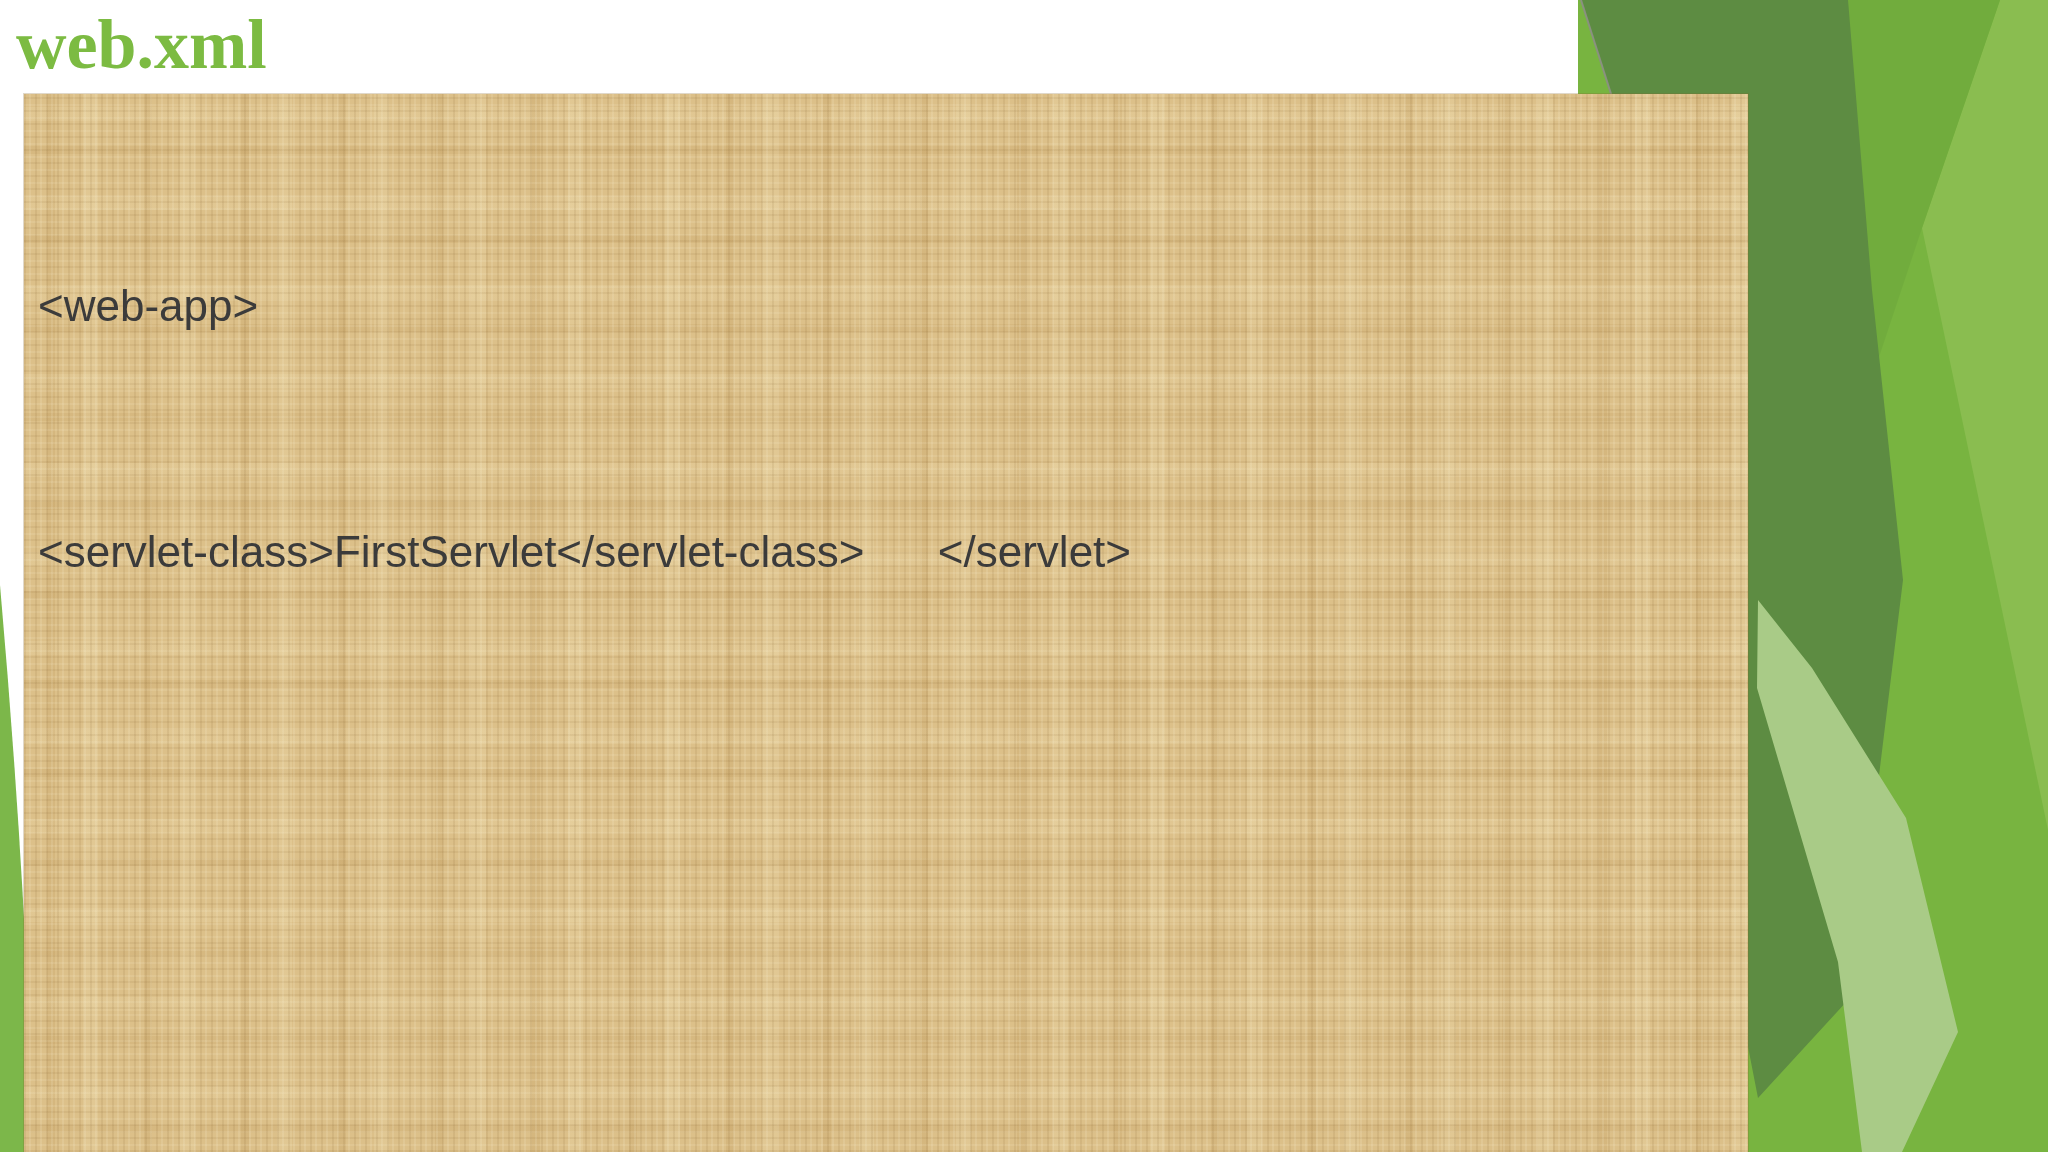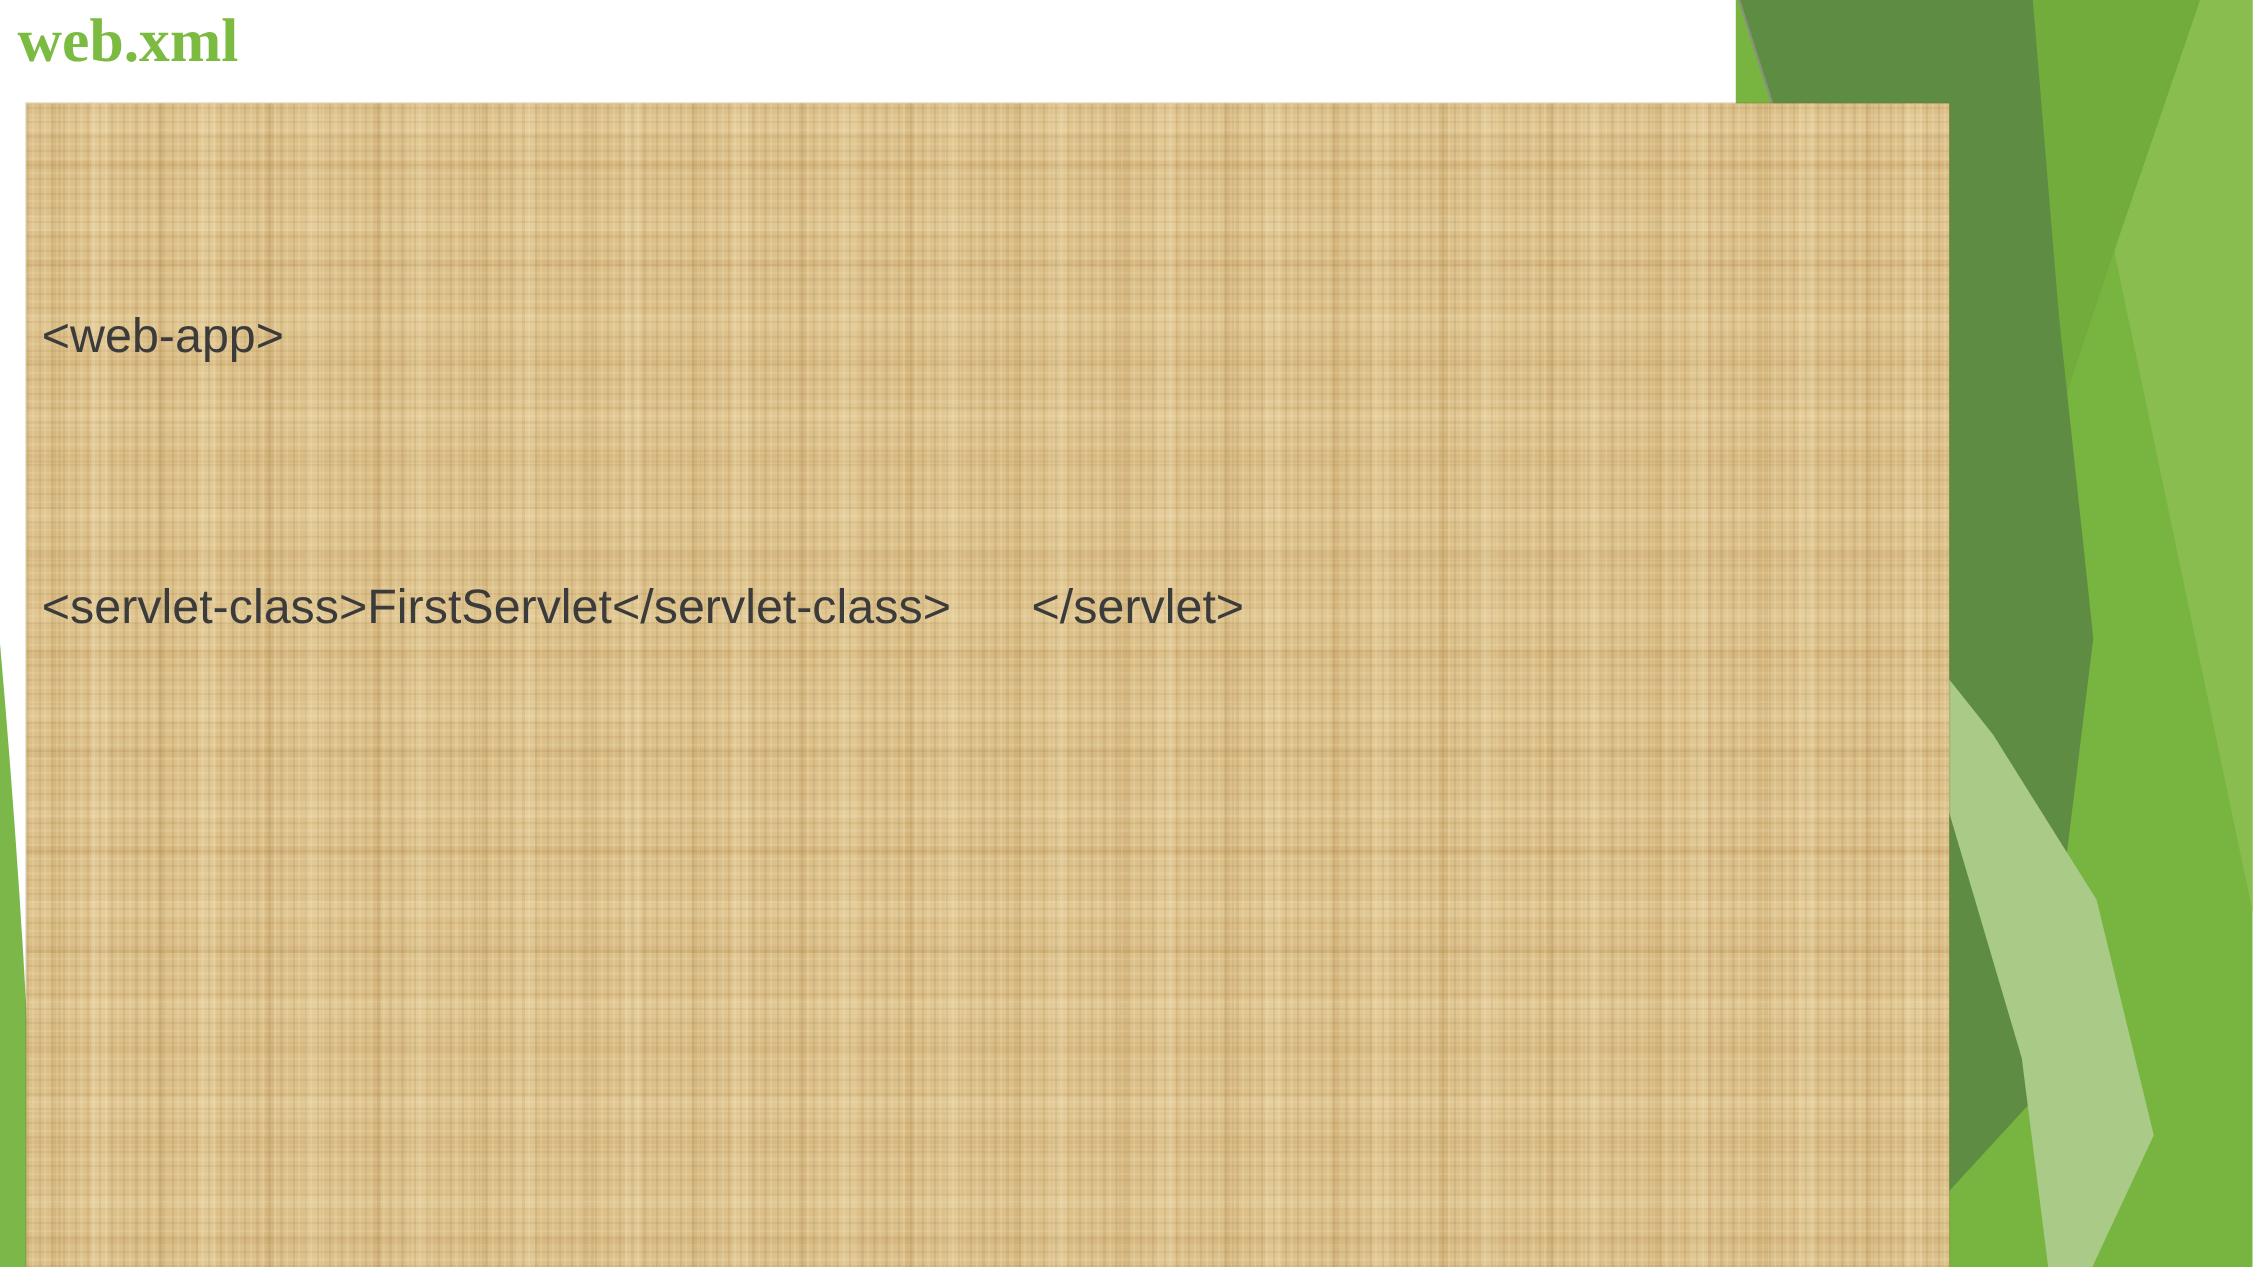--- a/index.html
+++ b/index.html
@@ -27,21 +27,21 @@
     display: block;
   }
   
   .title {
     position: absolute;
     left: 16px;
     top: 8px;
     margin: 0;
     font-family: "Liberation Serif", serif;
     font-weight: bold;
-    font-size: 56px;
+    font-size: 70px;
     line-height: 1.05;
     letter-spacing: 0px;
   }
   
   .codebox {
     position: absolute;
     left: 24px;
     top: 94px;
     width: 1724px;
     height: 1058px;
@@ -80,21 +80,21 @@
     <polygon points="2000,0 2048,0 2048,830 1922,228" fill="#8abd50"></polygon>
     <polygon points="1770,0 2000,0 1922,228 1874,372 1848,60" fill="#71ac3d"></polygon>
     <polygon points="1581,0 1848,0 1872,290 1903,580 1876,800 1871,975 1758,1098 1700,800 1660,560 1612,97" fill="#5d8c42"></polygon>
     <polygon points="1758,600 1812,668 1906,818 1958,1032 1902,1152 1862,1152 1838,962 1757,688" fill="#a9cb87"></polygon>
     <line x1="1581" y1="0" x2="1612" y2="97" stroke-width="2" stroke="#8a9180"></line>
     <path d="M 0,585 Q 26,880 34,1152 L 0,1152 Z" fill="#7cb74a"></path>
   </svg>
 
   <h1 class="title" style="color: rgb(124, 187, 66);">web.xml</h1>
 
-  <div class="codebox" style="background-color: rgb(220, 192, 137); padding-left: 24px;">
+  <div class="codebox" style="background-color: rgb(220, 192, 137);">
     <div class="texture"></div>
     <div class="code" style="color: rgb(59, 59, 59);">
       <div class="ln">&lt;web-app&gt;</div>
       <div class="ln">&lt;servlet-class&gt;FirstServlet&lt;/servlet-class&gt;      &lt;/servlet&gt;</div>
       <div class="ln"></div>
       
       
       
       
       

